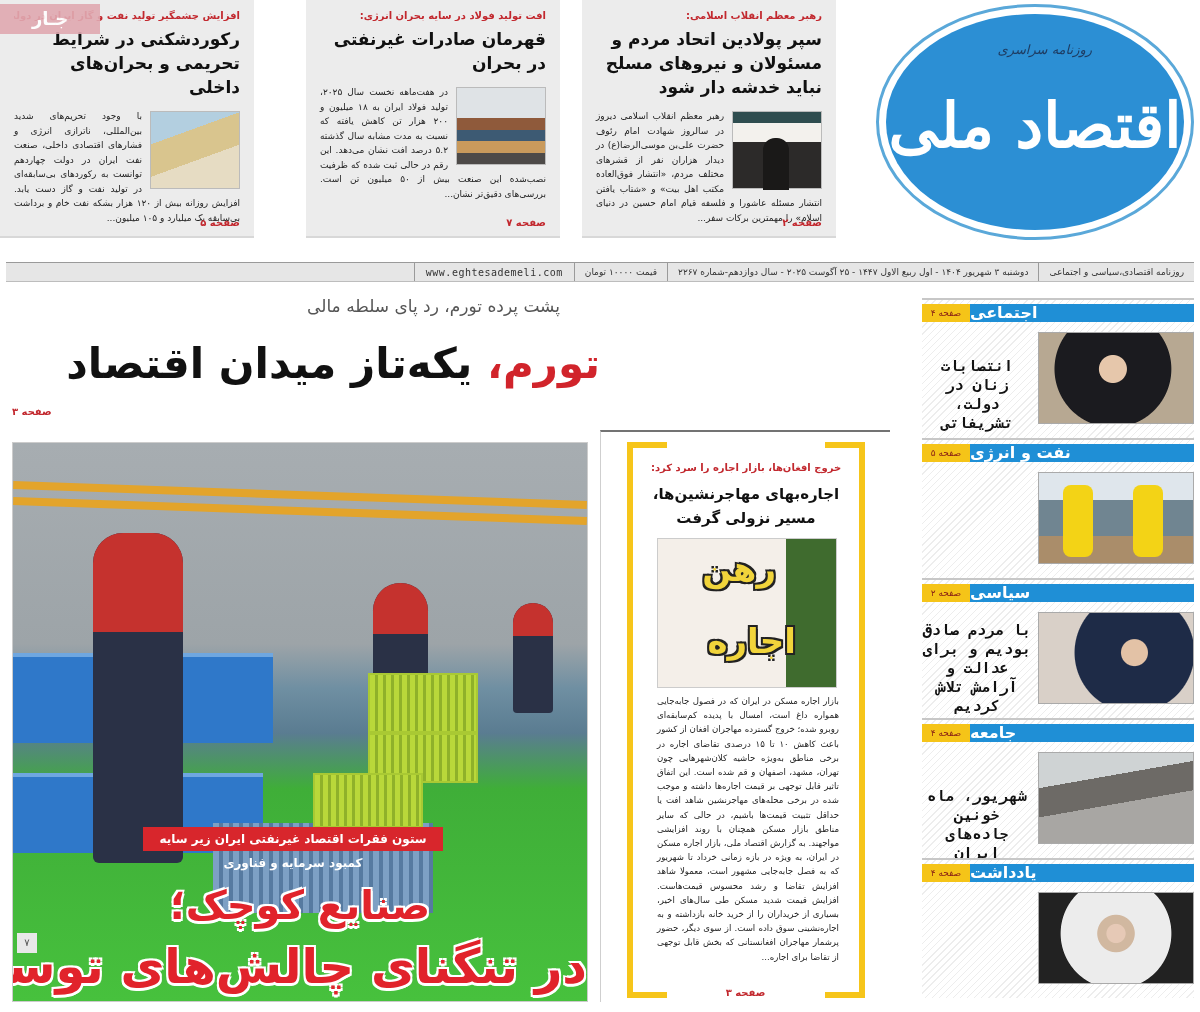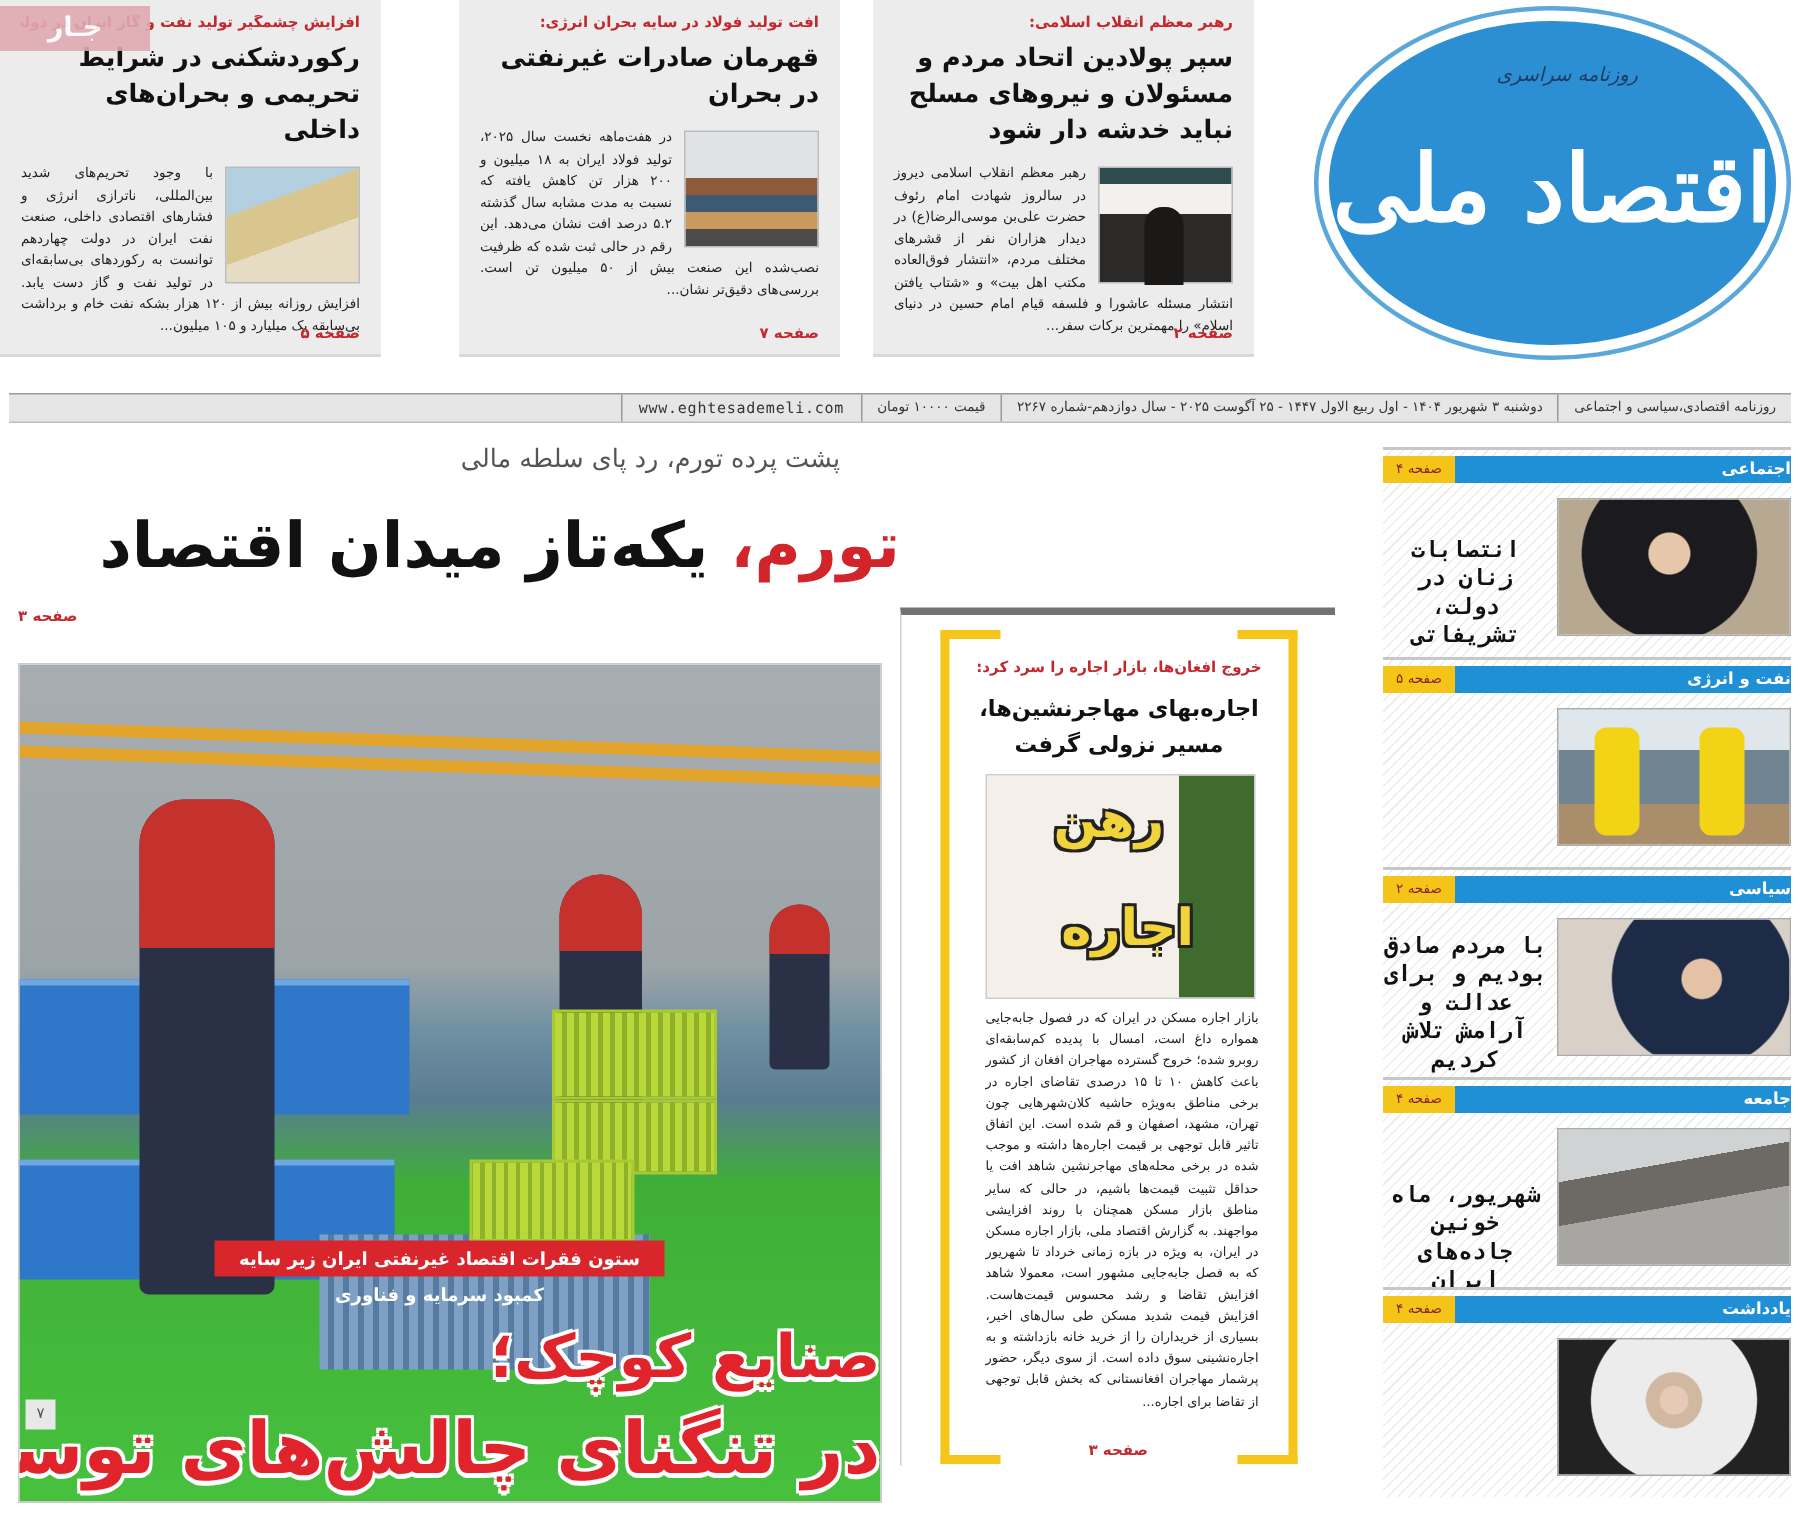--- a/index.html
+++ b/index.html
@@ -49,39 +49,39 @@
       linear-gradient(180deg, transparent 0 38%, rgba(0,0,0,0) 38%),
       linear-gradient(180deg, #a7adb1 0%, #9da4a8 36%, #6f8fa2 44%, #5a7c91 52%, #3fae38 62%, #47c13d 100%); }
   .hero .stripe { position: absolute; left: 0; width: 100%; height: 8px; background: #e3a42b; transform: rotate(2deg); }
   .hero .worker { position: absolute; background: #2a3146; border-radius: 30px 30px 6px 6px; }
   .hero .worker::before { content: ""; position: absolute; top: 0; left: 0; right: 0; height: 30%; background: #c5322e; border-radius: 30px 30px 0 0; }
   .hero .bench { position: absolute; background: #2f78c9; border-top: 4px solid #6fa7e0; }
   .hero .crate { position: absolute; background: repeating-linear-gradient(90deg, #b9d83a 0 5px, #8fb12a 5px 8px); border: 2px solid #a9c933; }
   .hero .pallet { position: absolute; background: repeating-linear-gradient(90deg, #7da0c4 0 6px, #567aa0 6px 10px); }
   .hero .pageno { position: absolute; left: 4px; bottom: 48px; width: 20px; height: 20px; background: #e8e8e8; color: #555; font-size: 10px; text-align: center; line-height: 20px; }
   .hero .hero-kicker { position: absolute; bottom: 150px; left: 130px; width: 300px; height: 24px; background: #d8262c; color: #fff; font-size: 12px; font-weight: bold; text-align: center; line-height: 24px; }
-  .hero .hero-line1, .hero .hero-line2 { position: absolute; left: 0; right: 0; color: #e1232b; font-weight: bold; text-shadow: -2px -2px 0 #fff, 2px -2px 0 #fff, -2px 2px 0 #fff, 2px 2px 0 #fff, 0 3px 0 #fff; white-space: nowrap; }
+  .hero .hero-line1, .hero .hero-line2 { position: absolute; left: 0; right: 0; text-align: center; color: #e1232b; font-weight: bold; text-shadow: -2px -2px 0 #fff, 2px -2px 0 #fff, -2px 2px 0 #fff, 2px 2px 0 #fff, 0 3px 0 #fff; white-space: nowrap; }
   .hero .hero-line1 { bottom: 68px; font-size: 40px; line-height: 56px; }
   .hero .hero-line2 { bottom: 6px; font-size: 48px; line-height: 58px; }
 
   
-  .rent-story { position: absolute; top: 405px; left: 600px; width: 290px; height: 572px; border-left: 1px solid #cfcfcf; border-top: 5px solid #737373; }
+  .rent-story { position: absolute; top: 430px; left: 600px; width: 290px; height: 572px; border-left: 1px solid #cfcfcf; border-top: 2px solid #737373; }
   .rent-frame { position: absolute; top: 10px; left: 26px; width: 238px; height: 556px; }
   .rent-frame .corner { position: absolute; background: #f6c51a; }
   .rent-kicker { position: absolute; top: 30px; left: 34px; width: 222px; text-align: center; color: #c2282e; font-size: 10px; font-weight: bold; }
   .rent-headline { position: absolute; top: 50px; left: 34px; width: 222px; text-align: center; font-size: 15px; font-weight: bold; color: #111; line-height: 24px; }
   .rent-photo { position: absolute; top: 106px; left: 56px; width: 180px; height: 150px; border: 1px solid #ccc; background: linear-gradient(90deg, #f4efe9 0 72%, #3f6b2e 72% 100%); overflow: hidden; }
   .rent-photo .sign { position: absolute; color: #f1d43b; font-size: 34px; font-weight: bold; text-shadow: -2px -2px 0 #222, 2px -2px 0 #222, -2px 2px 0 #222, 2px 2px 0 #222; }
   .rent-body { position: absolute; top: 262px; left: 56px; width: 182px; font-size: 8.6px; line-height: 14.2px; color: #222; text-align: justify; }
   .rent-page-ref { position: absolute; bottom: 4px; left: 0; right: 0; text-align: center; color: #c2282e; font-size: 10px; font-weight: bold; }
 
   
   .section { position: absolute; right: 6px; width: 272px; background: repeating-linear-gradient(135deg, #ffffff 0 4px, #ededed 4px 5px); border-top: 2px solid #c7c7c7; }
   .section .sec-header { display: flex; height: 18px; margin-top: 4px; }
-  .section .sec-title { flex: 1; background: #1f8fd6; color: #fff; font-size: 11px; font-weight: bold; text-align: right; line-height: 18px; }
+  .section .sec-title { flex: 1; background: #1f8fd6; color: #fff; font-size: 16px; font-weight: bold; text-align: left; line-height: 18px; }
   .section .sec-page { width: 48px; background: #f5c418; color: #8b2316; font-size: 9px; font-weight: normal; text-align: center; line-height: 18px; }
   .section .sec-photo { position: absolute; right: 0; top: 32px; width: 156px; height: 92px; border: 1px solid #aaa; }
   .section .sec-headline { position: absolute; left: 0; width: 110px; font-size: 15px; font-weight: bold; line-height: 19px; color: #111; text-align: center; font-family: Liberation Mono, monospace; }
 
   #sec-social { top: 298px; height: 140px; }
   #sec-energy { top: 438px; height: 140px; }
   #sec-politics { top: 578px; height: 140px; }
   #sec-society { top: 718px; height: 140px; }
   #sec-note { top: 858px; height: 140px; }
 

